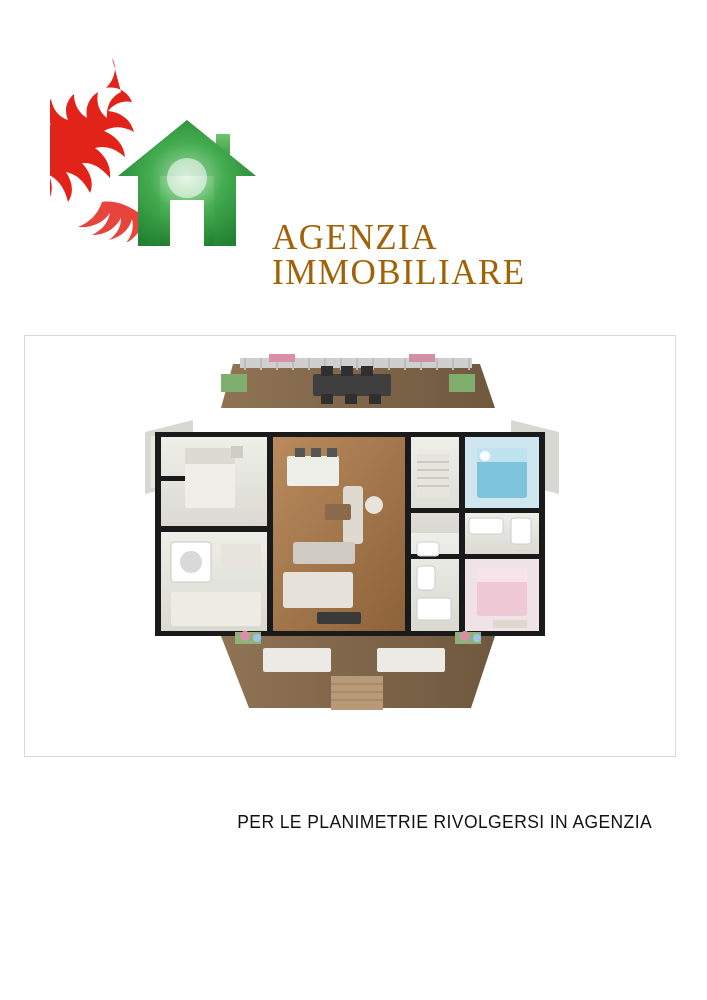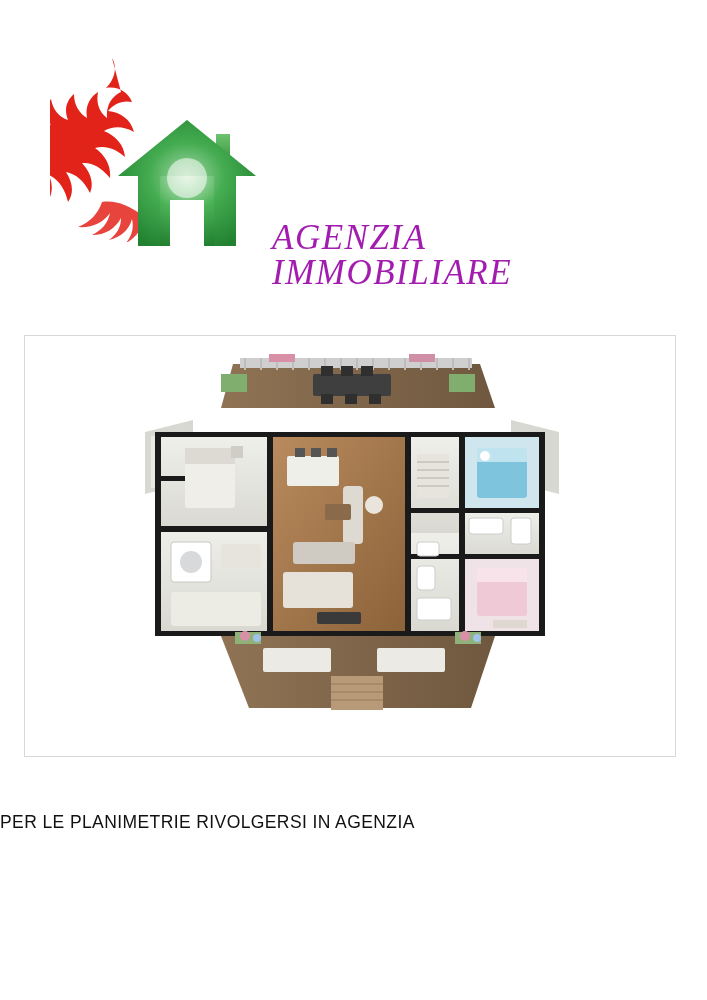--- a/index.html
+++ b/index.html
@@ -55,23 +55,22 @@
     line-height: 1;
     text-shadow: 0 0 1px #1f8a3a;
   }
   .brand-sub {
     position: absolute;
     left: 232px;
     top: 172px;
     font-family: "Liberation Serif", serif;
     font-size: 35px;
     letter-spacing: 1.5px;
-    color: #a21caf;
+    color: #a16207;
     line-height: 1;
-    font-style: italic;
   }
 
   
   .plan-frame {
     position: absolute;
     left: 24px;
     top: 335px;
     width: 650px;
     height: 420px;
     border: 1px solid #d8d8d8;
@@ -85,21 +84,21 @@
     width: 100%;
     height: 100%;
   }
 
   
   .caption {
     position: absolute;
     left: 0;
     top: 812px;
     width: 652px;
-    text-align: left;
+    text-align: right;
     font-size: 17.5px;
     letter-spacing: 0.4px;
     color: #111;
   }
 </style>
 </head>
 <body>
 
 <div class="page">
 

